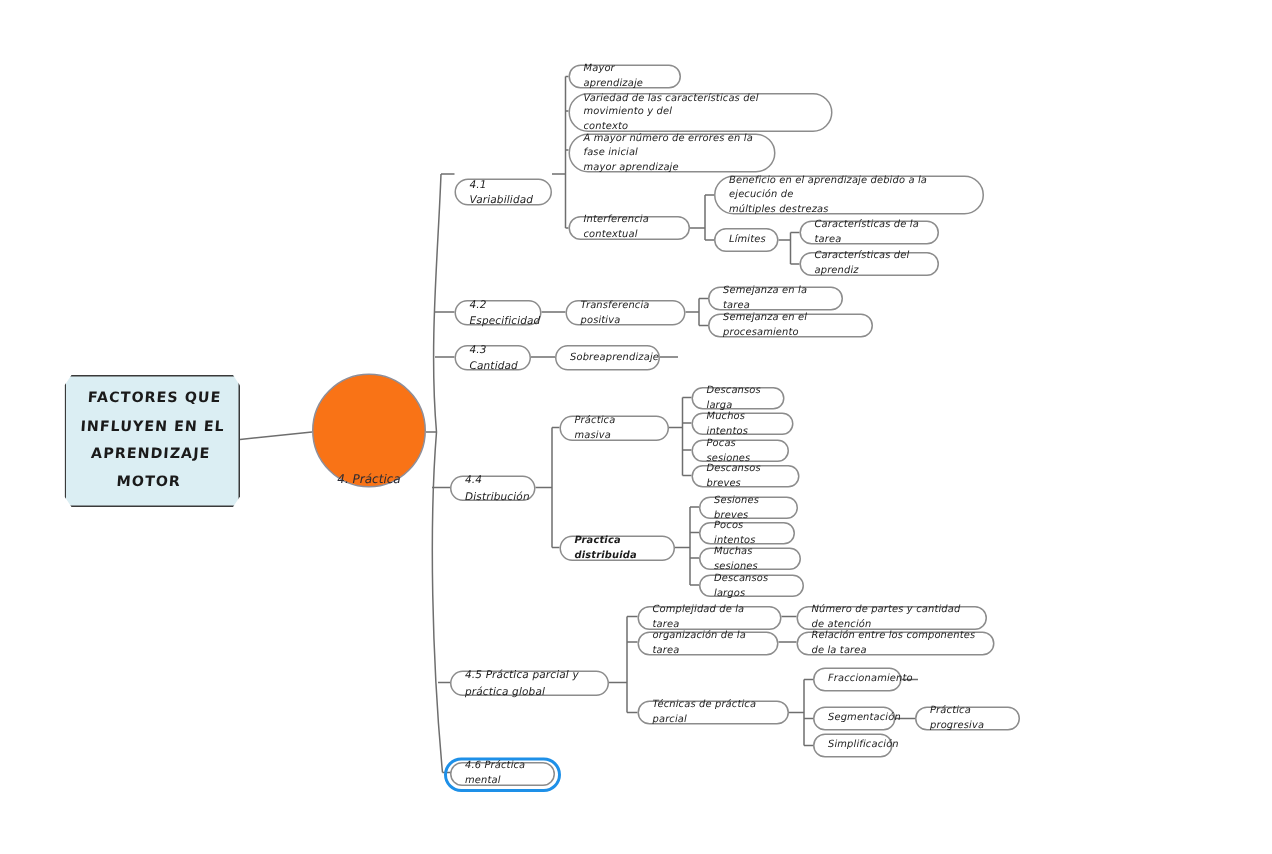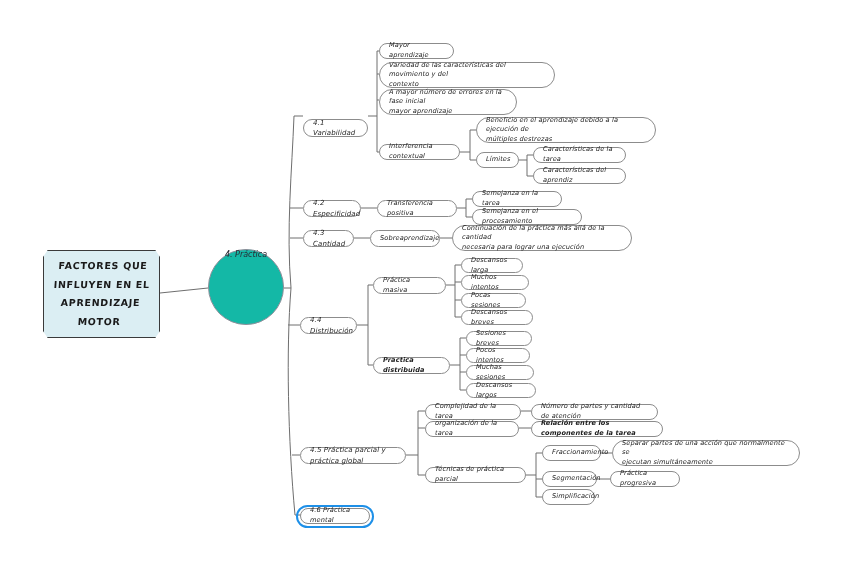--- a/index.html
+++ b/index.html
@@ -67,24 +67,24 @@
     transform:skewX(-4deg);
     white-space:pre-line;
   }
 
   
   .center-node{
     position:absolute;
     left:208px;top:249px;
     width:76px;height:76px;
     border-radius:50%;
-    background:#14b8a6;
+    background:#f97316;
     border:1px solid #8e8e99;
     box-sizing:border-box;
-    display:flex;align-items:flex-start;justify-content:center;
+    display:flex;align-items:flex-end;justify-content:center;
   }
   .center-node .lbl{
     font-size:8px;font-style:italic;color:#2a2a33;
     text-align:center;
   }
 
   
   .selected-wrap{
     position:absolute;
     border:2px solid #1e90e8;
@@ -250,24 +250,20 @@
   </div>
 
   <div class="node f75" style="left:303px;top:230px;width:51px;height:17px;">
     <span class="lbl">4.3 Cantidad</span>
   </div>
 
   <div class="node f7" style="left:370px;top:230px;width:70px;height:17px;">
     <span class="lbl">Sobreaprendizaje</span>
   </div>
 
-  <div class="node two-line f7" style="left:452px;top:225px;width:180px;height:26px;">
-    <span class="lbl">Continuación de la práctica más allá de la cantidad
-necesaria para lograr una ejecución</span>
-  </div>
 
   <div class="node f75" style="left:300px;top:317px;width:57px;height:17px;">
     <span class="lbl">4.4 Distribución</span>
   </div>
 
   <div class="node f7" style="left:373px;top:277px;width:73px;height:17px;">
     <span class="lbl">Práctica masiva</span>
   </div>
 
   <div class="node f7" style="left:461px;top:258px;width:62px;height:15px;">
@@ -310,38 +306,34 @@
   <div class="node f7" style="left:425px;top:421px;width:94px;height:16px;justify-content:flex-end;">
     <span class="lbl">organización de la tarea</span>
   </div>
   <div class="node f7" style="left:425px;top:467px;width:101px;height:16px;">
     <span class="lbl">Técnicas de práctica parcial</span>
   </div>
 
   <div class="node f7" style="left:531px;top:404px;width:127px;height:16px;">
     <span class="lbl">Número de partes y cantidad de atención</span>
   </div>
-  <div class="node f7" style="left:531px;top:421px;width:132px;height:16px;font-weight:bold;">
+  <div class="node f7" style="left:531px;top:421px;width:132px;height:16px;">
     <span class="lbl">Relación entre los componentes de la tarea</span>
   </div>
 
   <div class="node f7" style="left:542px;top:445px;width:59px;height:16px;">
     <span class="lbl">Fraccionamiento</span>
   </div>
   <div class="node f7" style="left:542px;top:471px;width:55px;height:16px;">
     <span class="lbl">Segmentación</span>
   </div>
   <div class="node f7" style="left:542px;top:489px;width:53px;height:16px;">
     <span class="lbl">Simplificación</span>
   </div>
 
-  <div class="node two-line f7" style="left:612px;top:440px;width:188px;height:26px;">
-    <span class="lbl">Separar partes de una acción que normalmente se
-ejecutan simultáneamente</span>
-  </div>
 
   <div class="node f7" style="left:610px;top:471px;width:70px;height:16px;">
     <span class="lbl">Práctica progresiva</span>
   </div>
 
   <div class="selected-wrap" style="left:296px;top:505px;width:78px;height:23px;"></div>
   <div class="node f7" style="left:300px;top:508px;width:70px;height:16px;">
     <span class="lbl">4.6 Práctica mental</span>
   </div>
 

